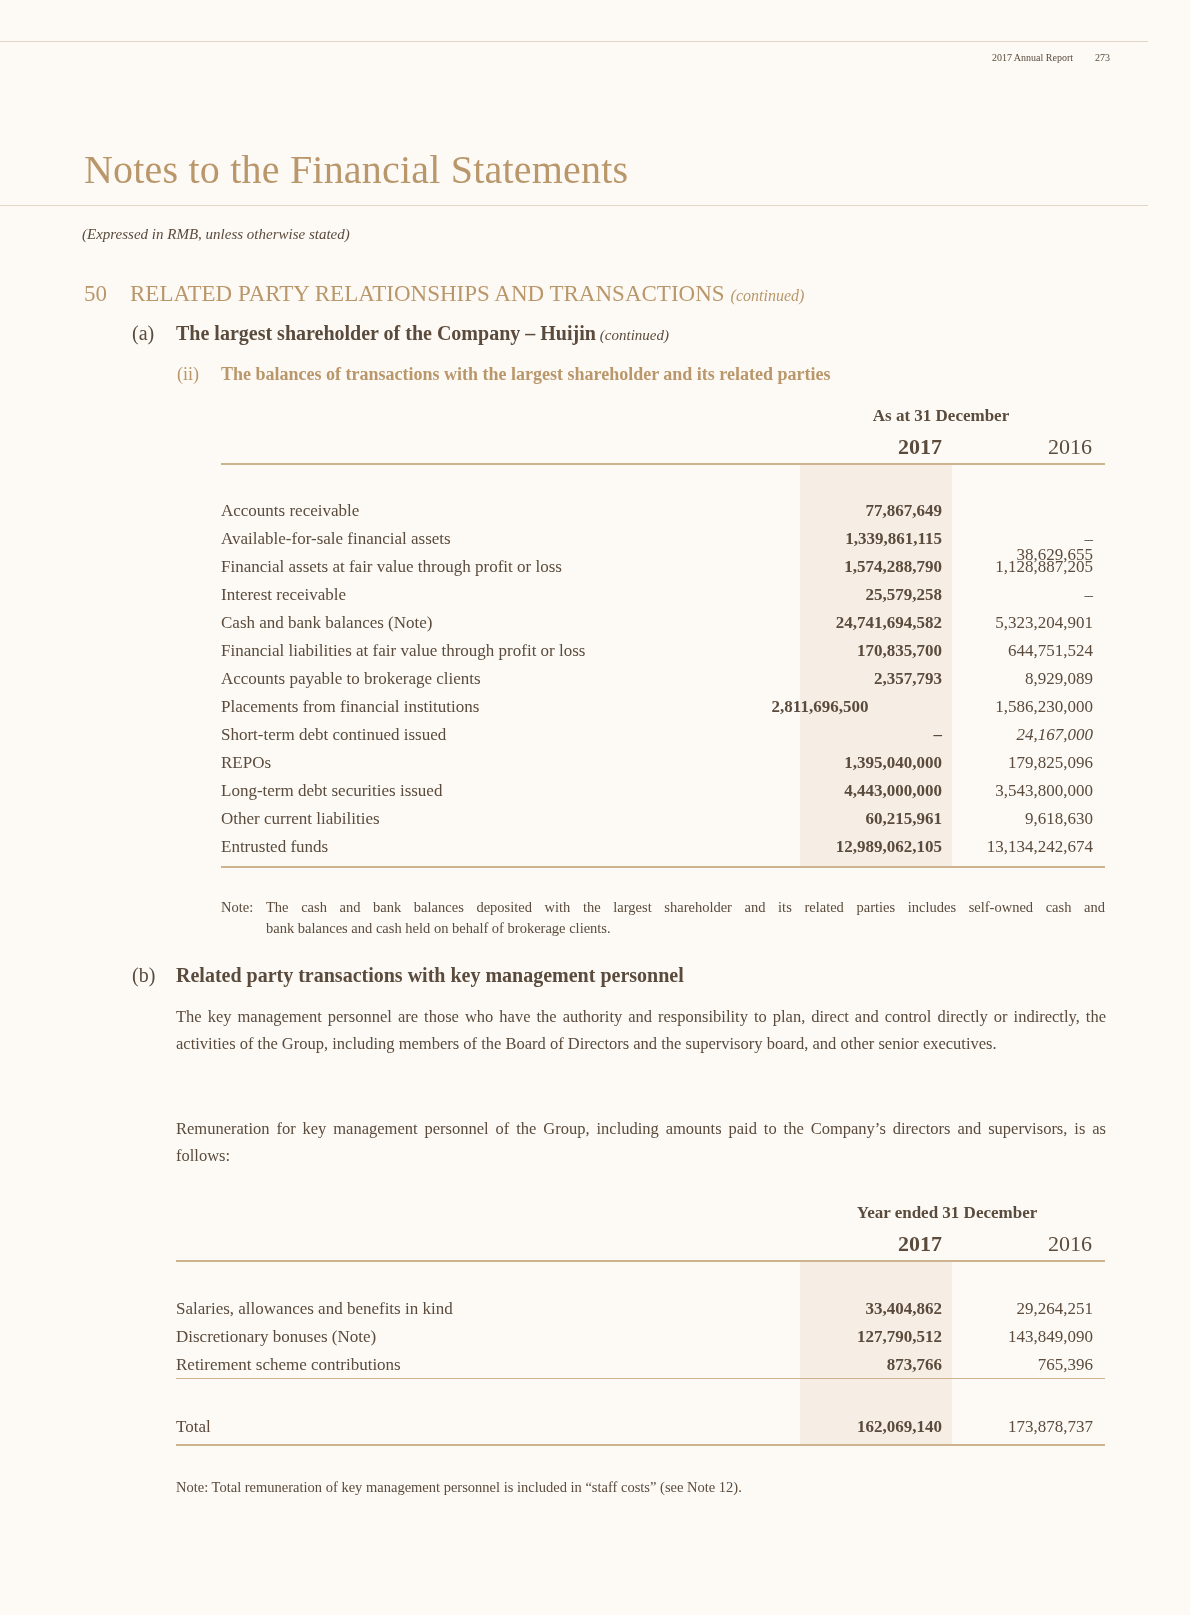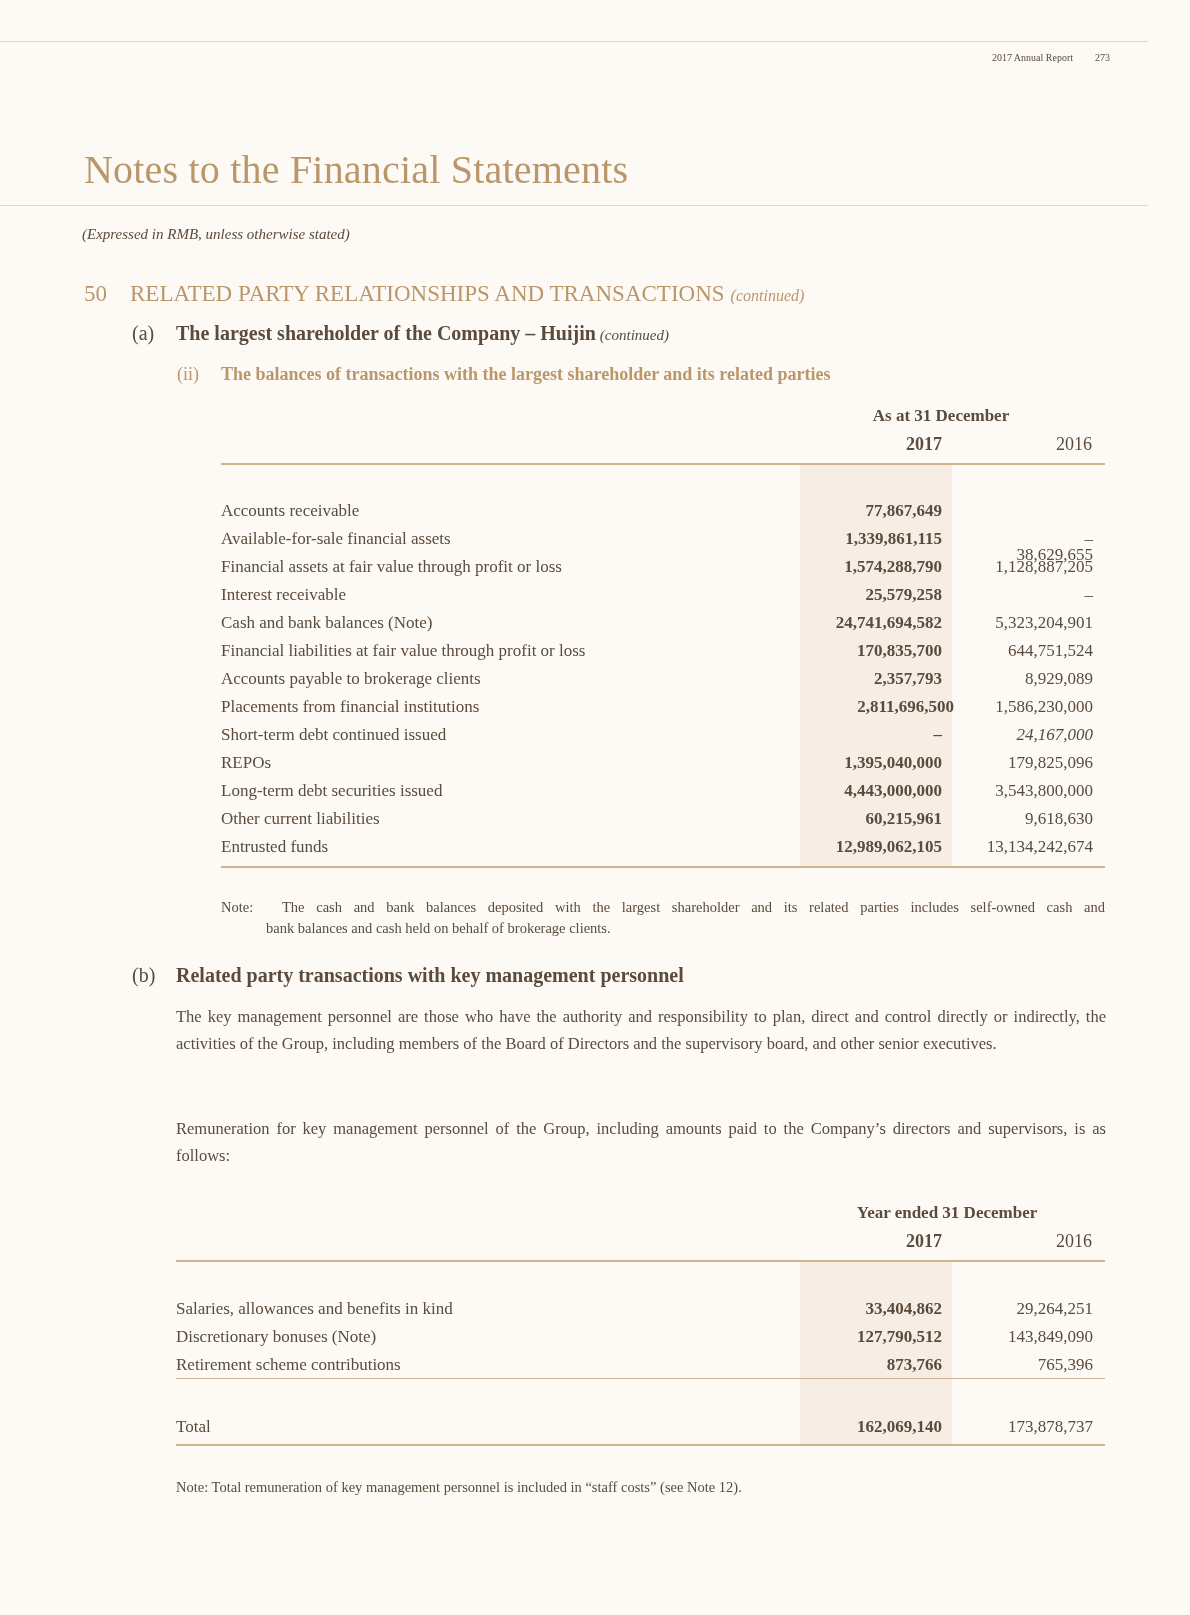--- a/index.html
+++ b/index.html
@@ -29,21 +29,21 @@
   .ha .cont { font-style: italic; font-size: 15px; margin-left: 4px; }
 
   .hii { left: 177px; top: 364px; font-size: 18px; color: #b9976a; white-space: nowrap; font-weight: bold; }
   .hii .lbl { display: inline-block; width: 44px; font-weight: normal; }
 
   .shade { background: #f6eee4; }
   .tline { height: 2px; background: #cdb48f; }
   .thin { height: 1px; background: #cdb48f; }
 
   .colhead { font-size: 17px; color: #5a4b3c; font-weight: bold; text-align: center; }
-  .yr { font-size: 18px; text-align: right; width: 120px; }
+  .yr { font-size: 22px; text-align: right; width: 120px; }
   .yr.b { font-weight: bold; }
 
   .row { position: absolute; height: 27px; font-size: 17px; line-height: 27px; }
   .row .label { position: absolute; left: 0; white-space: nowrap; }
   .row .v17 { position: absolute; text-align: right; font-weight: bold; width: 200px; }
   .row .v16 { position: absolute; text-align: right; width: 200px; }
 
   .note { font-size: 14.5px; line-height: 21px; color: #5a4b3c; }
   .para { font-size: 16.5px; line-height: 27px; color: #5a4b3c; text-align: justify; }
   .hb { left: 132px; top: 964px; font-size: 20px; white-space: nowrap; }
@@ -110,21 +110,21 @@
       <span class="v17" style="left:521px;">170,835,700</span>
       <span class="v16" style="left:672px;">644,751,524</span>
     </div>
   <div class="row" style="top:168px; width:884px;">
       <span class="label">Accounts payable to brokerage clients</span>
       <span class="v17" style="left:521px;">2,357,793</span>
       <span class="v16" style="left:672px;">8,929,089</span>
     </div>
   <div class="row" style="top:196px; width:884px;">
       <span class="label">Placements from financial institutions</span>
-      <span class="v17" style="left:533px;">2,811,696,500</span>
+      <span class="v17" style="left:499px;text-align:center;">2,811,696,500</span>
       <span class="v16" style="left:672px;">1,586,230,000</span>
     </div>
   <div class="row" style="top:224px; width:884px;">
       <span class="label">Short-term debt continued issued</span>
       <span class="v17" style="left:521px;">–</span>
       <span class="v16" style="left:672px;font-style:italic;">24,167,000</span>
     </div>
   <div class="row" style="top:252px; width:884px;">
       <span class="label">REPOs</span>
       <span class="v17" style="left:521px;">1,395,040,000</span>
@@ -142,21 +142,21 @@
     </div>
   <div class="row" style="top:336px; width:884px;">
       <span class="label">Entrusted funds</span>
       <span class="v17" style="left:521px;">12,989,062,105</span>
       <span class="v16" style="left:672px;">13,134,242,674</span>
     </div>
 </div>
 <div class="abs tline" style="left:221px; top:866px; width:884px;"></div>
 
 <div class="abs note" style="left:221px; top:897px; width:884px;">
-  <div style="display:flex;gap:16px;">
+  <div style="display:flex;">
     <span style="width:45px; flex:none;">Note:</span>
     <span style="text-align:justify; text-align-last:justify; flex:1;">The cash and bank balances deposited with the largest shareholder and its related parties includes self-owned cash and</span>
   </div>
   <div style="padding-left:45px;">bank balances and cash held on behalf of brokerage clients.</div>
 </div>
 
 <div class="abs hb">
   <span class="lbl">(b)</span><span class="txt">Related party transactions with key management personnel</span>
 </div>
 

